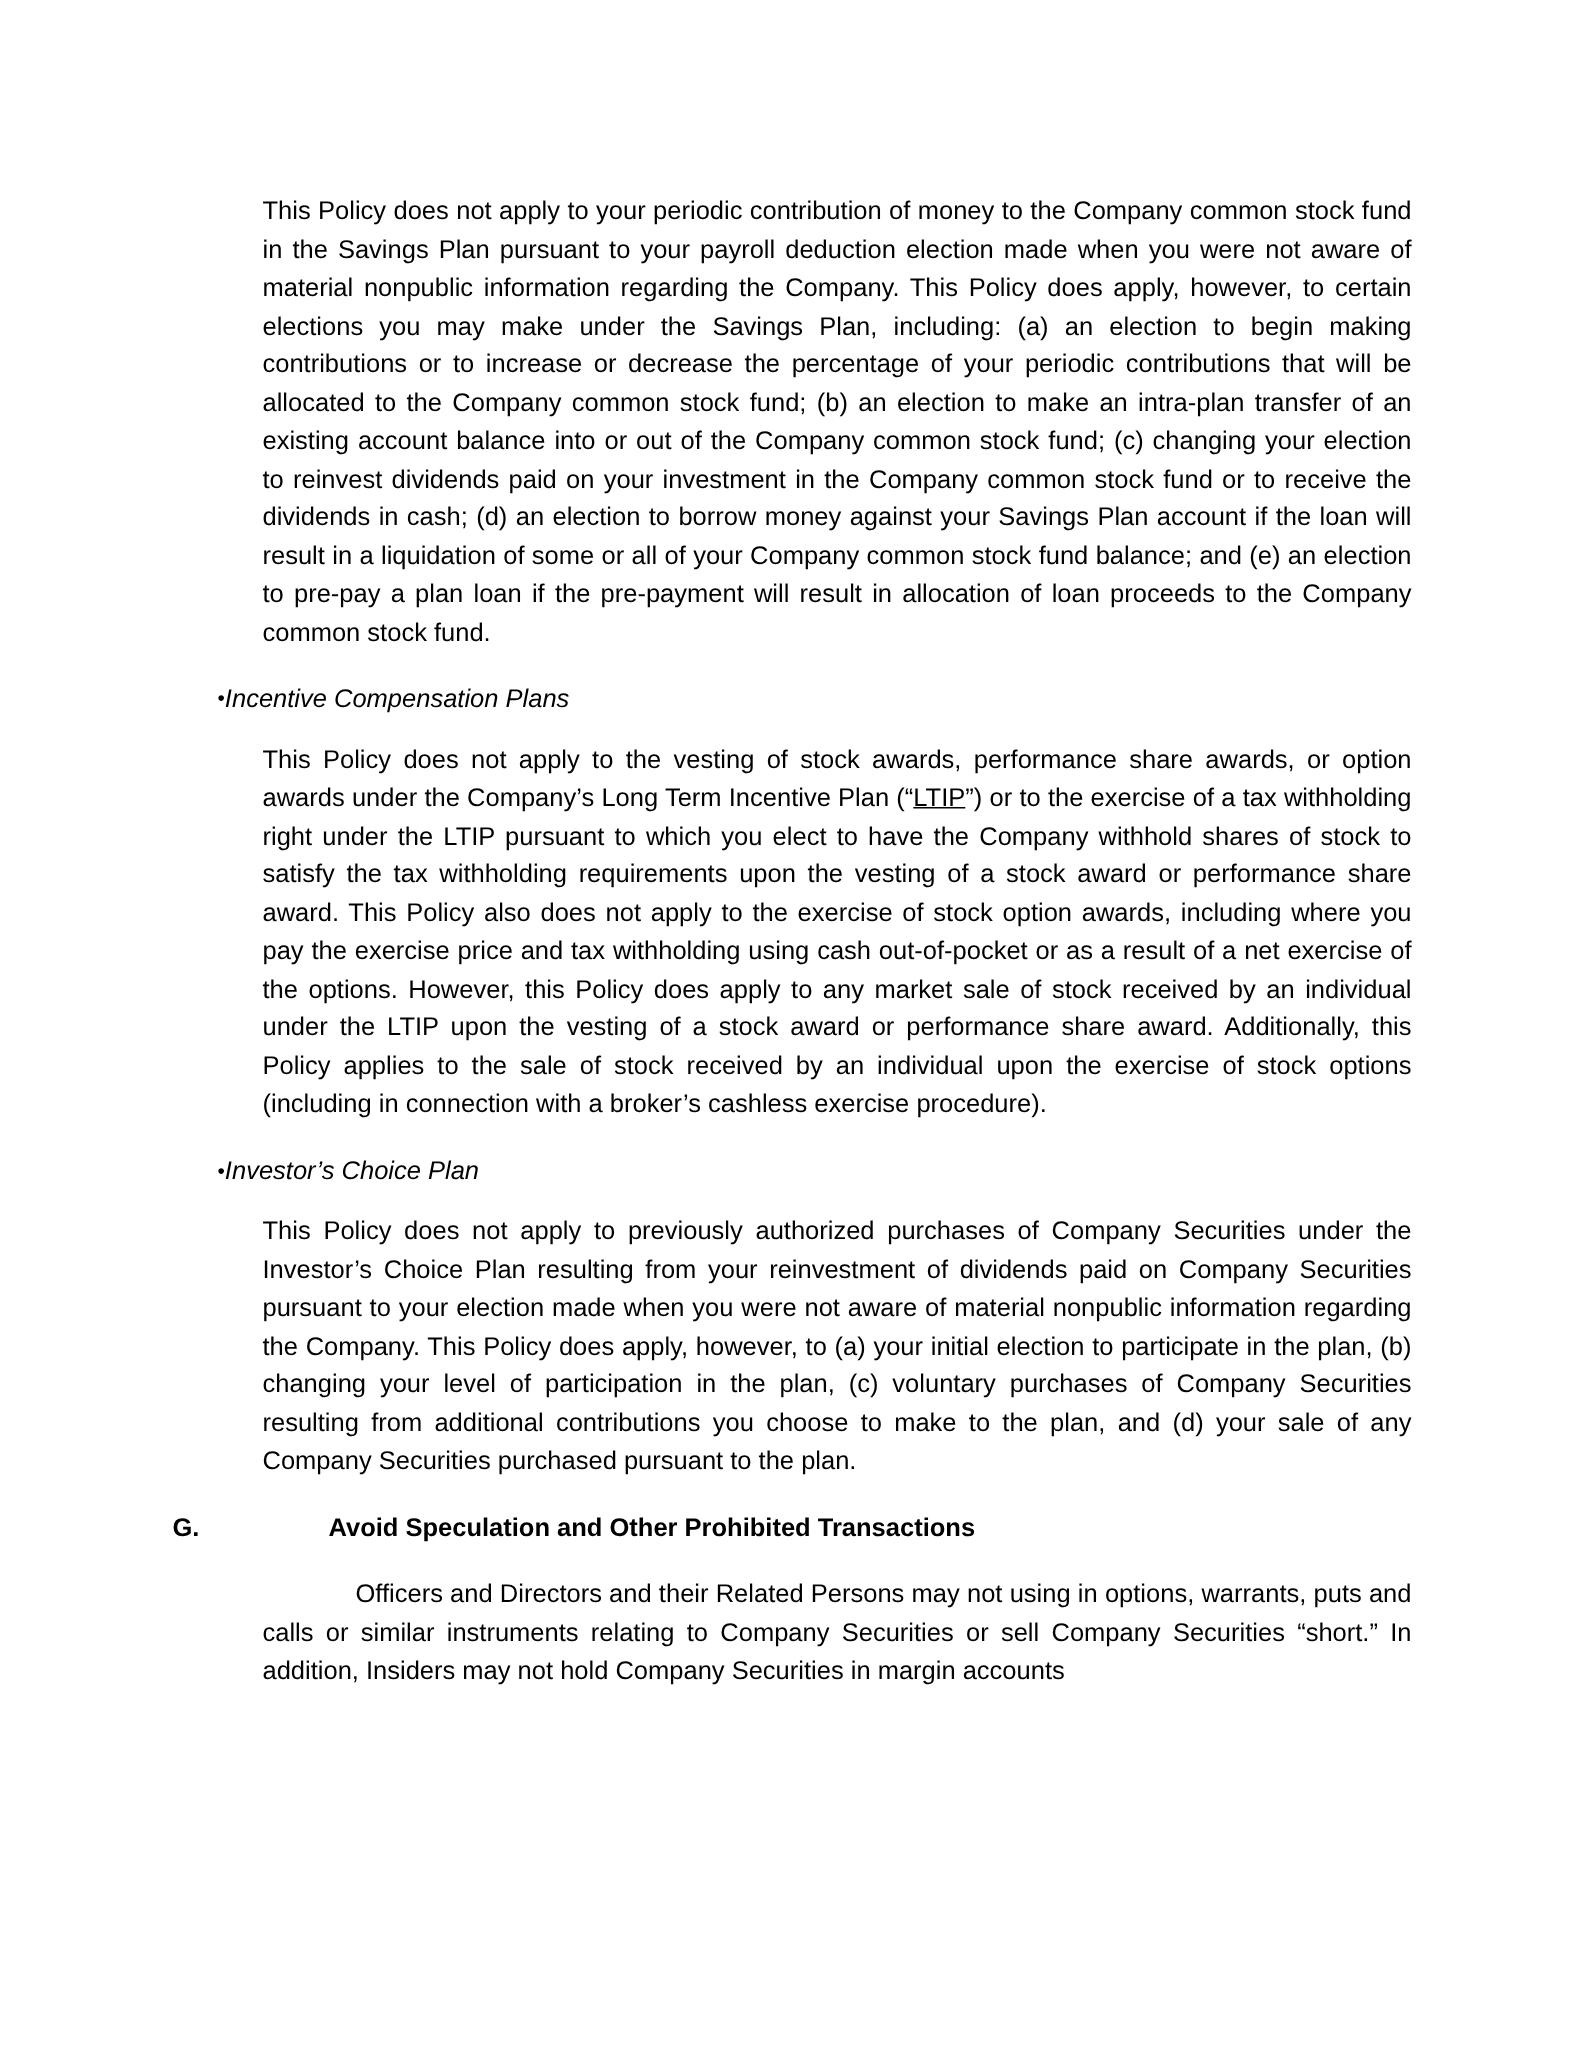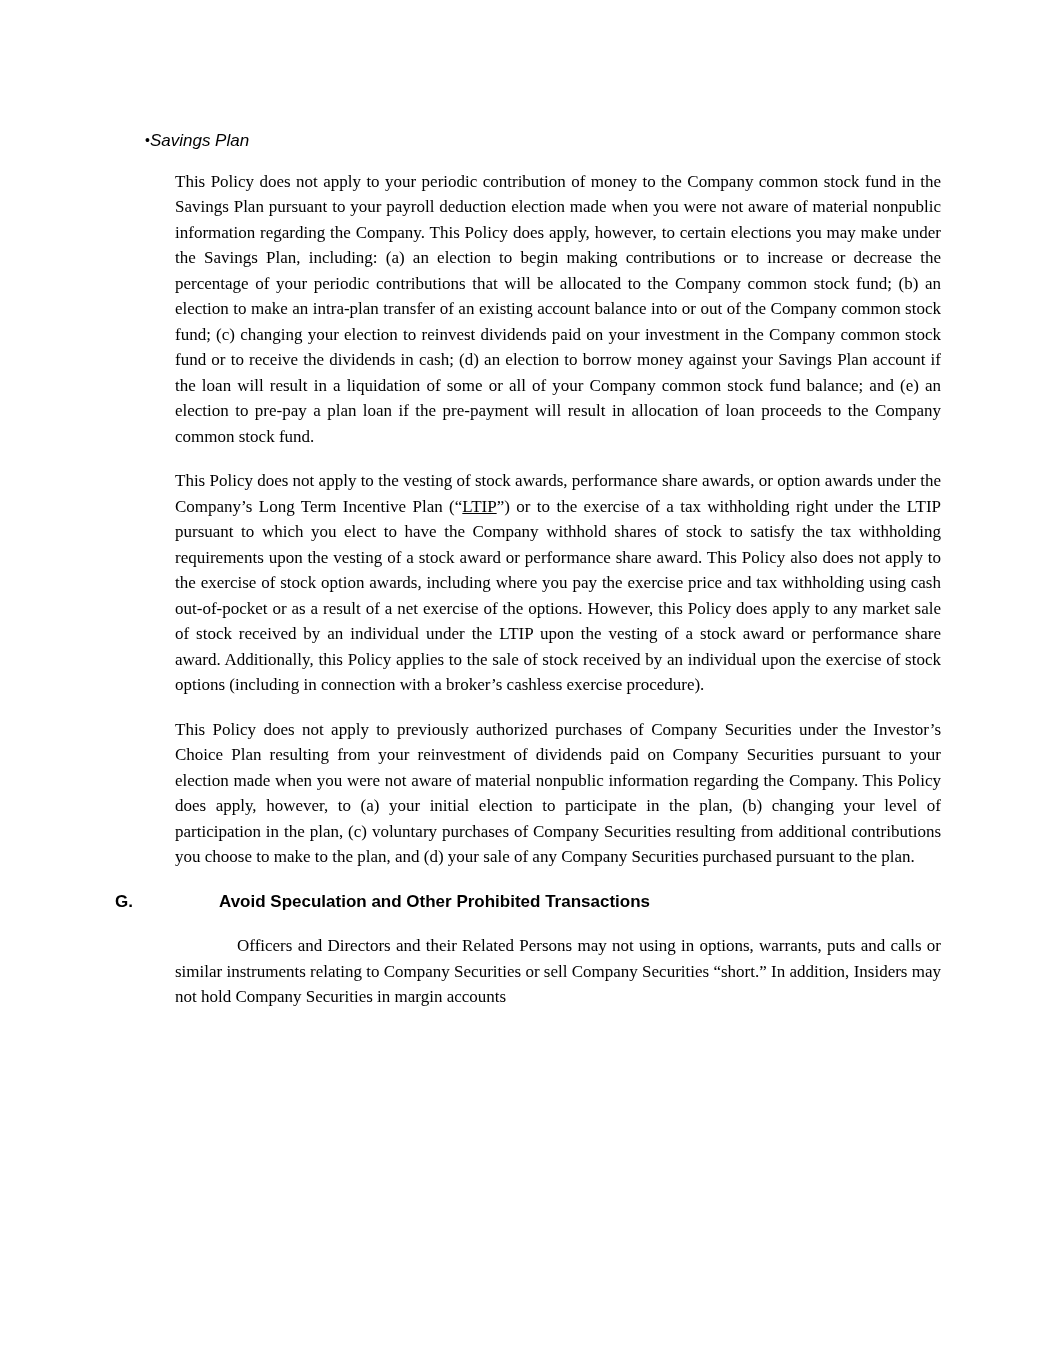--- a/index.html
+++ b/index.html
@@ -26,21 +26,20 @@
     margin: 0 0 15px 0;
   }
   .bullet-glyph {
     font-style: normal;
     font-size: 14px;
     vertical-align: 1px;
   }
   .body-para {
     margin: 0 0 19px 60px;
     text-align: justify;
-    font-family: Liberation Serif, serif;
   }
   .underline {
     text-decoration: underline;
     margin-top: 44px;
   }
   .g-heading {
     display: flex;
     font-weight: bold;
     margin: 2px 0 19px 0;
   }
@@ -53,27 +52,28 @@
   }
   .first-indent {
     text-indent: 62px;
   }
 </style>
 </head>
 <body>
 
 <div class="page">
 
-  <div class="bullet-heading"><span class="bullet-glyph">•</span><span>Savings Plan</span></div>
 
   <p class="body-para">This Policy does not apply to your periodic contribution of money to the Company common stock fund in the Savings Plan pursuant to your payroll deduction election made when you were not aware of material nonpublic information regarding the Company. This Policy does apply, however, to certain elections you may make under the Savings Plan, including: (a) an election to begin making contributions or to increase or decrease the percentage of your periodic contributions that will be allocated to the Company common stock fund; (b) an election to make an intra-plan transfer of an existing account balance into or out of the Company common stock fund; (c) changing your election to reinvest dividends paid on your investment in the Company common stock fund or to receive the dividends in cash; (d) an election to borrow money against your Savings Plan account if the loan will result in a liquidation of some or all of your Company common stock fund balance; and (e) an election to pre-pay a plan loan if the pre-payment will result in allocation of loan proceeds to the Company common stock fund.</p>
 
+  <div class="bullet-heading"><span class="bullet-glyph">•</span><span>Incentive Compensation Plans</span></div>
 
   <p class="body-para"><span>This Policy does not apply to the vesting of stock awards, performance share awards, or option awards under the Company’s Long Term Incentive Plan (“</span><span class="underline">LTIP</span><span>”) or to the exercise of a tax withholding right under the LTIP pursuant to which you elect to have the Company withhold shares of stock to satisfy the tax withholding requirements upon the vesting of a stock award or performance share award. This Policy also does not apply to the exercise of stock option awards, including where you pay the exercise price and tax withholding using cash out-of-pocket or as a result of a net exercise of the options. However, this Policy does apply to any market sale of stock received by an individual under the LTIP upon the vesting of a stock award or performance share award. Additionally, this Policy applies to the sale of stock received by an individual upon the exercise of stock options (including in connection with a broker’s cashless exercise procedure).</span></p>
 
+  <div class="bullet-heading"><span class="bullet-glyph">•</span><span>Investor’s Choice Plan</span></div>
 
   <p class="body-para">This Policy does not apply to previously authorized purchases of Company Securities under the Investor’s Choice Plan resulting from your reinvestment of dividends paid on Company Securities pursuant to your election made when you were not aware of material nonpublic information regarding the Company. This Policy does apply, however, to (a) your initial election to participate in the plan, (b) changing your level of participation in the plan, (c) voluntary purchases of Company Securities resulting from additional contributions you choose to make to the plan, and (d) your sale of any Company Securities purchased pursuant to the plan.</p>
 
   <div class="g-heading">
     <span class="g-letter">G.</span>
     <span class="g-title">Avoid Speculation and Other Prohibited Transactions</span>
   </div>
 
   <p class="body-para first-indent">Officers and Directors and their Related Persons may not using in options, warrants, puts and calls or similar instruments relating to Company Securities or sell Company Securities “short.” In addition, Insiders may not hold Company Securities in margin accounts</p>
 

